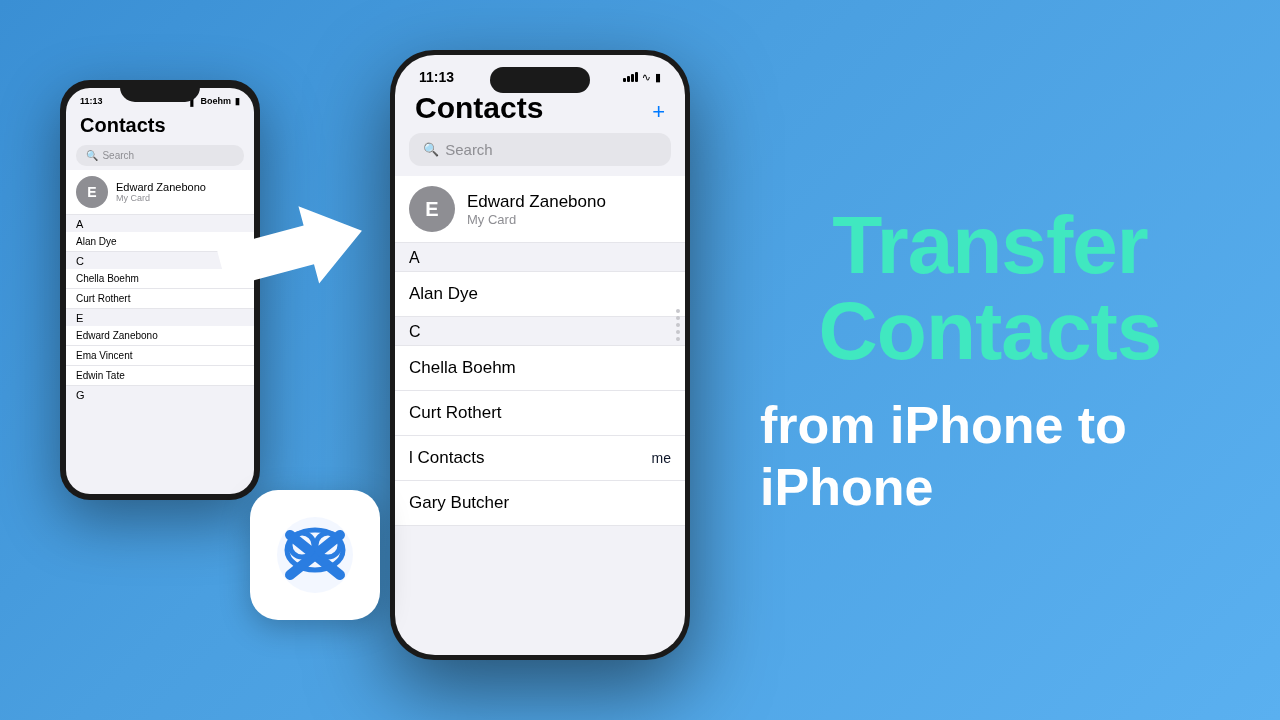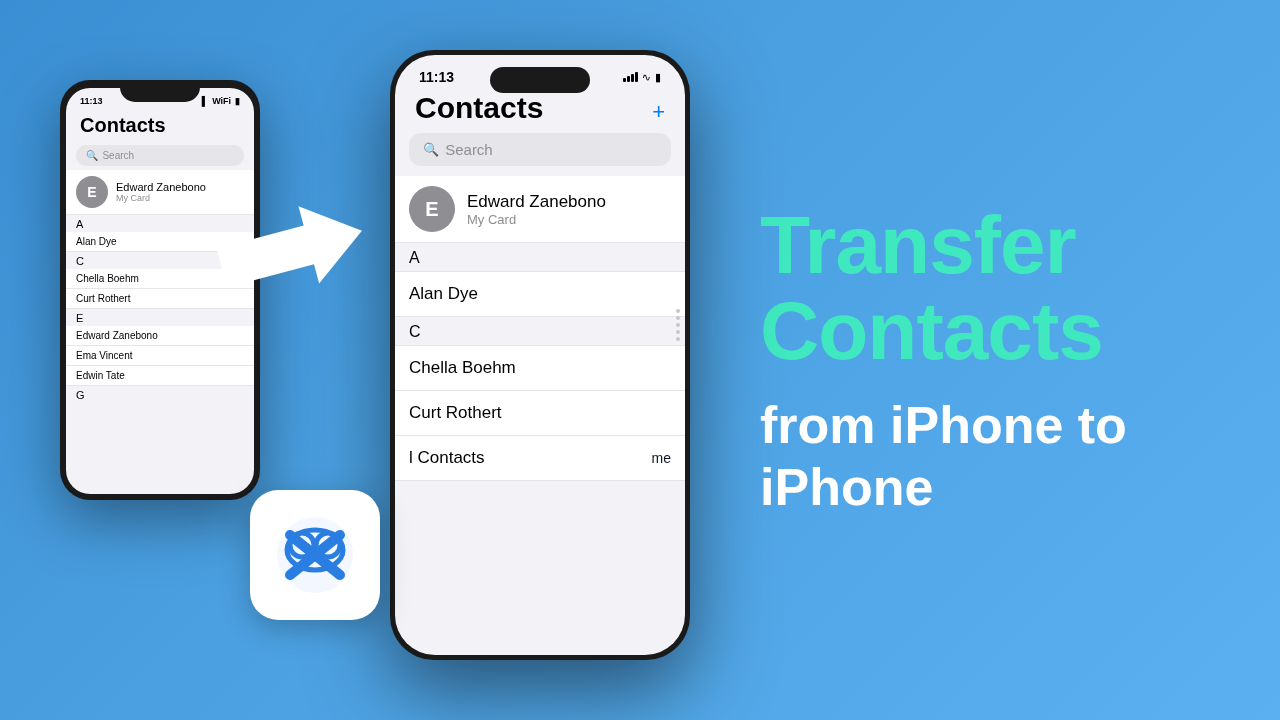--- a/index.html
+++ b/index.html
@@ -25,21 +25,21 @@
       align-items: center;
       justify-content: center;
     }
 
     
     .right-section {
       width: 540px;
       height: 628px;
       display: flex;
       flex-direction: column;
-      align-items: flex-start;
+      align-items: center;
       justify-content: center;
       padding: 60px 60px 60px 20px;
     }
 
     .title-line {
       font-size: 82px;
       font-weight: 800;
       color: #40e8c0;
       line-height: 1.05;
       letter-spacing: -1px;
@@ -419,21 +419,21 @@
 
 <div class="left-section">
 
   <div class="phone-back">
     <div class="phone-back-notch"></div>
     <div class="phone-back-screen">
       <div class="back-status-bar">
         <span>11:13</span>
         <div style="display:flex;gap:4px;align-items:center;">
           <span>▌</span>
-          <span>WiFi</span>
+          <span>Boehm</span>
           <span>▮</span>
         </div>
       </div>
       <div class="back-contacts-header">Contacts</div>
       <div class="back-search-bar">
         <span class="back-search-icon">🔍</span>
         <span class="back-search-text">Search</span>
       </div>
       <div class="back-my-card">
         <div class="back-avatar">E</div>
@@ -504,20 +504,23 @@
         <span>Chella Boehm</span>
       </div>
       <div class="front-contact-row">
         <span>Curt Rothert</span>
       </div>
 
       <div class="front-contact-row">
         <span>l Contacts</span>
         <span class="front-contact-me">me</span>
       </div>
+      <div class="front-contact-row">
+        <span>Gary Butcher</span>
+      </div>
 
       <div class="scroll-indicator">
         <div class="scroll-dot"></div>
         <div class="scroll-dot"></div>
         <div class="scroll-dot"></div>
         <div class="scroll-dot"></div>
         <div class="scroll-dot"></div>
       </div>
     </div>
   </div>

